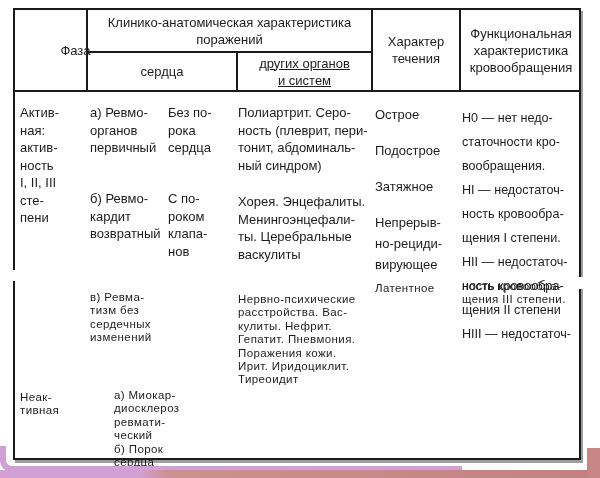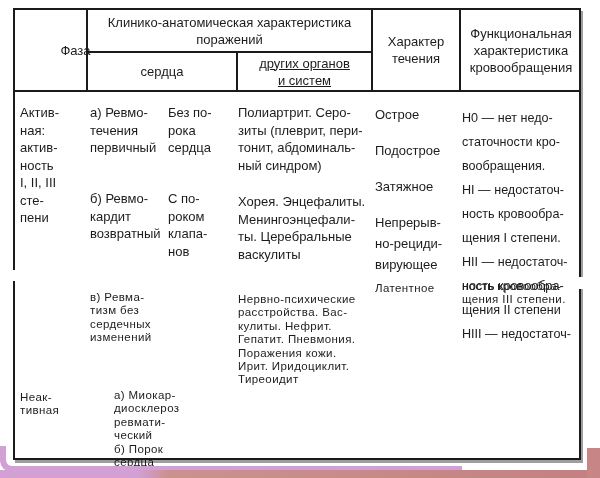--- a/index.html
+++ b/index.html
@@ -63,21 +63,21 @@
 ная:
 актив-
 ность
 I, II, III
 сте-
 пени</div>
   <div class="txt ts" style="left:20px; top:391px; width:64px;">Неак-
 тивная</div>
 
   <div class="txt t13" style="left:90px; top:104px; width:78px;">а) Ревмо-
-течения
+органов
 первичный</div>
   <div class="txt t13" style="left:90px; top:190px; width:78px;">б) Ревмо-
 кардит
 возвратный</div>
   <div class="txt ts" style="left:90px; top:291px; width:80px;">в) Ревма-
 тизм без
 сердечных
 изменений</div>
   <div class="txt ts" style="left:90px; top:389px; width:90px;margin-left:24px;">а) Миокар-
 диосклероз
@@ -88,21 +88,21 @@
 
   <div class="txt t13" style="left:168px; top:104px; width:62px;">Без по-
 рока
 сердца</div>
   <div class="txt t13" style="left:168px; top:190px; width:62px;">С по-
 роком
 клапа-
 нов</div>
 
   <div class="txt t13" style="left:238px; top:104px; width:134px;">Полиартрит. Серо-
-зиты (плеврит, пери-
+ность (плеврит, пери-
 тонит, абдоминаль-
 ный синдром)</div>
   <div class="txt t13" style="left:238px; top:193px; width:134px;">Хорея. Энцефалиты.
 Менингоэнцефали-
 ты. Церебральные
 васкулиты</div>
   <div class="txt ts" style="left:238px; top:293px; width:134px;">Нервно-психические
 расстройства. Вас-
 кулиты. Нефрит.
 Гепатит. Пневмония.

